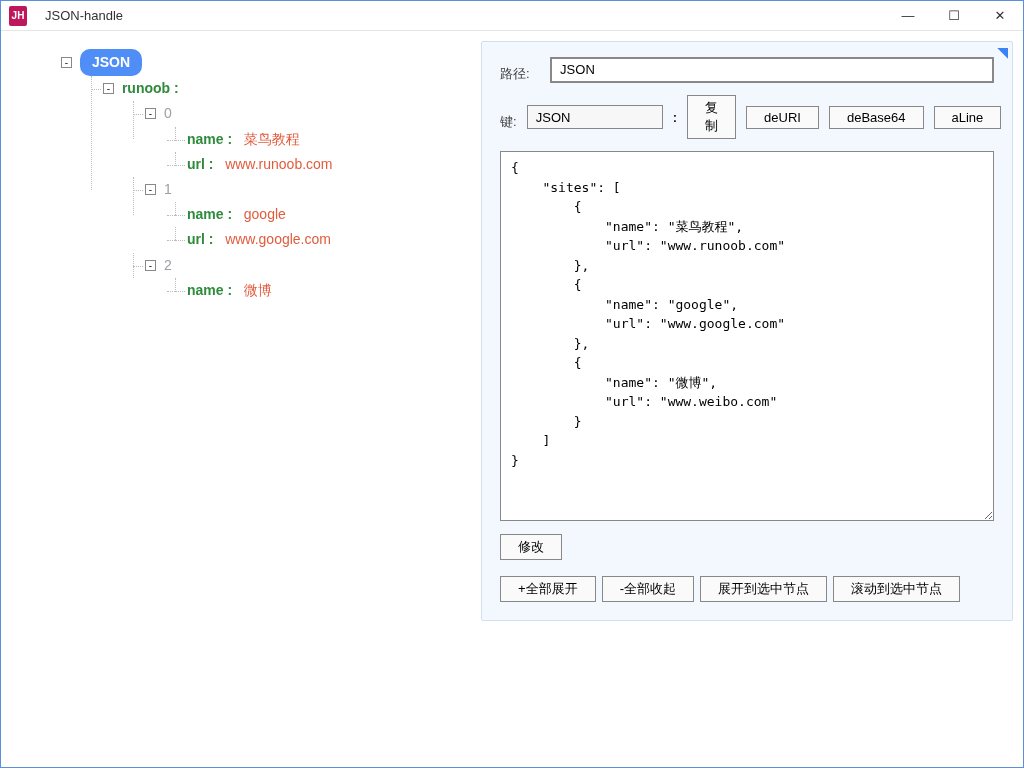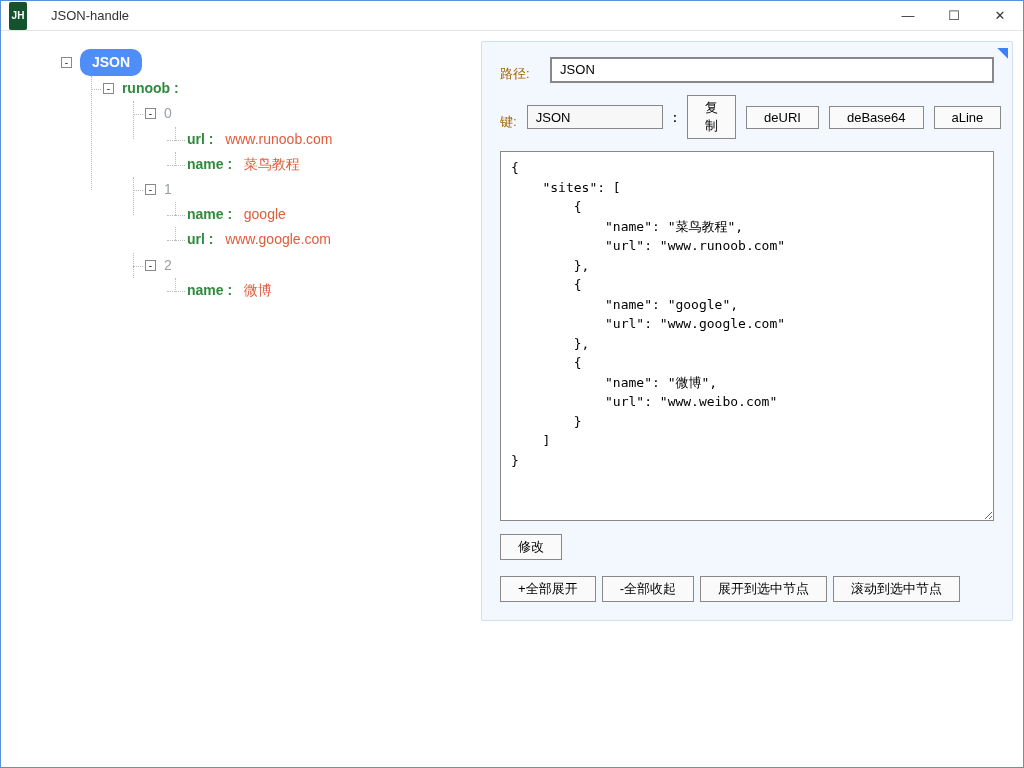--- a/index.html
+++ b/index.html
@@ -1,29 +1,29 @@
 <!DOCTYPE html>
 <html><head>
 <meta charset="utf-8">
 <style>
 * { box-sizing: border-box; }
 body { margin: 0; font-family: "Segoe UI", Tahoma, sans-serif; font-size: 13px; background: #fff; color: #222; }
 .window { width: 1024px; height: 768px; border: 1px solid #5a8fdc; background: #fff; display: flex; flex-direction: column; }
 .titlebar { height: 30px; display: flex; align-items: center; padding: 0 0 0 8px; background: #fff; border-bottom: 1px solid #e5e5e5; }
-.app-icon { width: 18px; height: 28px; background: #14532d; color: #fff; font-size: 10px; font-weight: bold; display: inline-flex; align-items: center; justify-content: center; border-radius: 2px; margin-right: 24px; }
+.app-icon { width: 18px; height: 20px; background: #be185d; color: #fff; font-size: 10px; font-weight: bold; display: inline-flex; align-items: center; justify-content: center; border-radius: 2px; margin-right: 18px; }
 .title-text { flex: 0 0 auto; color: #333; text-align: center; }
 .title-spacer { flex: 1; }
 .win-btn { width: 46px; height: 30px; display: inline-flex; align-items: center; justify-content: center; color: #333; font-size: 13px; }
 .content { flex: 1; display: flex; overflow: hidden; }
 .left-pane { flex: 0 0 46%; padding: 18px 10px 8px 18px; overflow: auto; }
 .right-pane { flex: 1; padding: 10px; overflow: auto; }
 .panel { background: #f3f8ff; border: 1px solid #cfe0f5; border-radius: 2px; padding: 14px 18px 18px 18px; position: relative; }
 .panel-corner { position: absolute; top: 2px; right: 4px; color: #3b82f6; font-size: 14px; }
 .row { display: flex; align-items: center; margin-bottom: 12px; gap: 10px; }
-.row-label { width: 40px; color: #a16207; margin-top: 9px; }
+.row-label { width: 40px; color: #404040; margin-top: 9px; }
 .path-input { flex: 1; height: 26px; border: 2px solid #888; padding: 2px 8px; font-family: Arial; font-size: 13px; background: #fff; }
 .key-input { width: 136px; height: 24px; border: 1px solid #888; padding: 2px 8px; font-family: Arial; font-size: 13px; background: #f7f7f7; }
 .colon { font-weight: bold; }
 .btn { border: 1px solid #888; background: #fafafa; padding: 3px 17px; font-size: 13px; font-family: inherit; cursor: pointer; }
 .json-text { width: 100%; height: 370px; border: 1px solid #888; background: #fff; font-family: Consolas, Menlo, monospace; font-size: 13px; padding: 6px 10px; resize: both; white-space: pre; line-height: 1.5; }
 .below-row { margin-top: 10px; }
 .checks { display: flex; align-items: center; gap: 14px; margin-top: 12px; color: #222; position: relative; }
 .checks label { display: inline-flex; align-items: center; gap: 4px; }
 .gear { position: absolute; right: 2px; bottom: -4px; font-size: 20px; color: #8fb8e8; }
 .tree { font-size: 14px; line-height: 1.8; user-select: none; }
@@ -63,26 +63,26 @@
             <ul>
               <li>
                 <span class="toggle">-</span>
                 <span class="k-array">runoob :</span>
                 <ul>
                   <li>
                     <span class="toggle">-</span>
                     <span class="k-index">0</span>
                     <ul>
                       <li><span class="leaf-l"></span>
+                        <span class="k-prop">name :</span>&nbsp;&nbsp;
+                        <span class="v-str">菜鸟教程</span>
+                      </li>
+                      <li><span class="leaf-l"></span>
                         <span class="k-prop">url :</span>&nbsp;&nbsp;
                         <span class="v-str">www.runoob.com</span>
-                      </li>
-                      <li><span class="leaf-l"></span>
-                        <span class="k-prop">name :</span>&nbsp;&nbsp;
-                        <span class="v-str">菜鸟教程</span>
                       </li>
                     </ul>
                   </li>
                   <li>
                     <span class="toggle">-</span>
                     <span class="k-index">1</span>
                     <ul>
                       <li><span class="leaf-l"></span>
                         <span class="k-prop">name :</span>&nbsp;&nbsp;
                         <span class="v-str">google</span>

